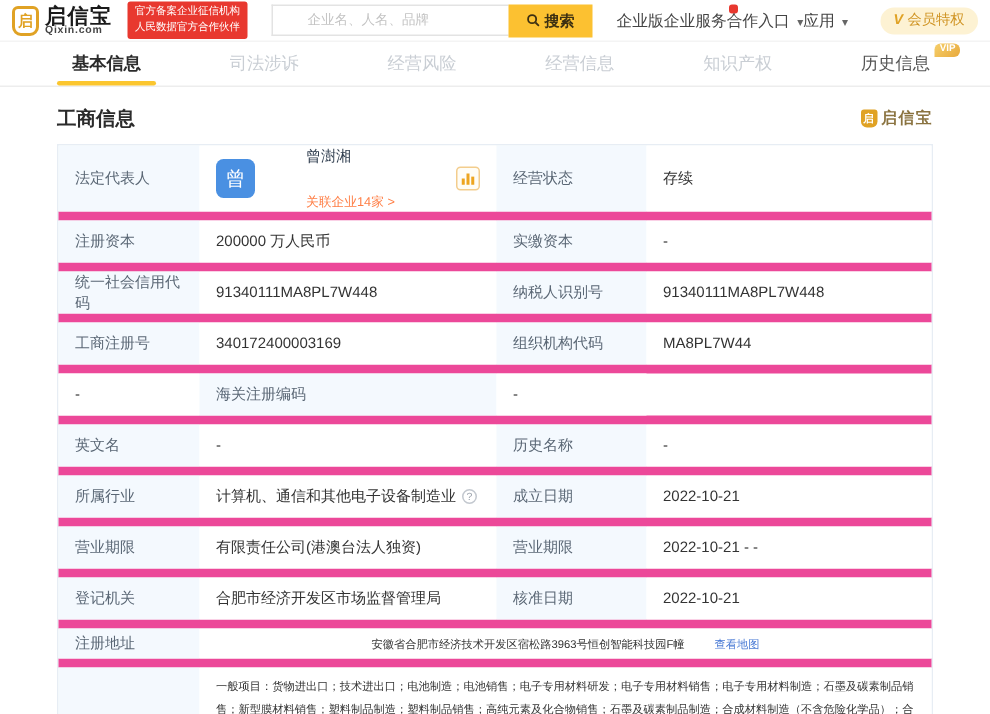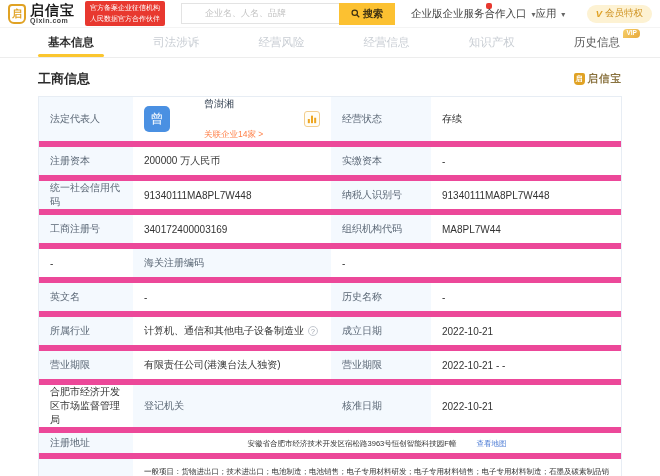--- a/index.html
+++ b/index.html
@@ -225,22 +225,22 @@
   </div>
 
   <div class="trow">
     <div class="cell label">营业期限</div>
     <div class="cell value">有限责任公司(港澳台法人独资)</div>
     <div class="cell label">营业期限</div>
     <div class="cell value">2022-10-21 - -</div>
   </div>
 
   <div class="trow">
+    <div class="cell label">登记机关</div>
     <div class="cell value">合肥市经济开发区市场监督管理局</div>
-    <div class="cell label">登记机关</div>
     <div class="cell label">核准日期</div>
     <div class="cell value">2022-10-21</div>
   </div>
 
   <div class="trow slim">
     <div class="cell label">注册地址</div>
     <div class="cell value span3 small-text">
       <span>安徽省合肥市经济技术开发区宿松路3963号恒创智能科技园F幢</span>
       <span class="map-link small-text">查看地图</span>
     </div>

